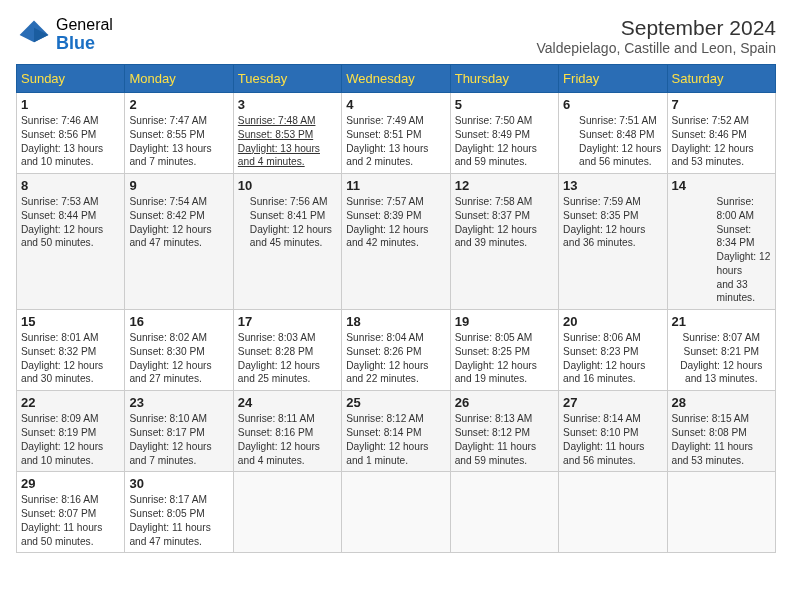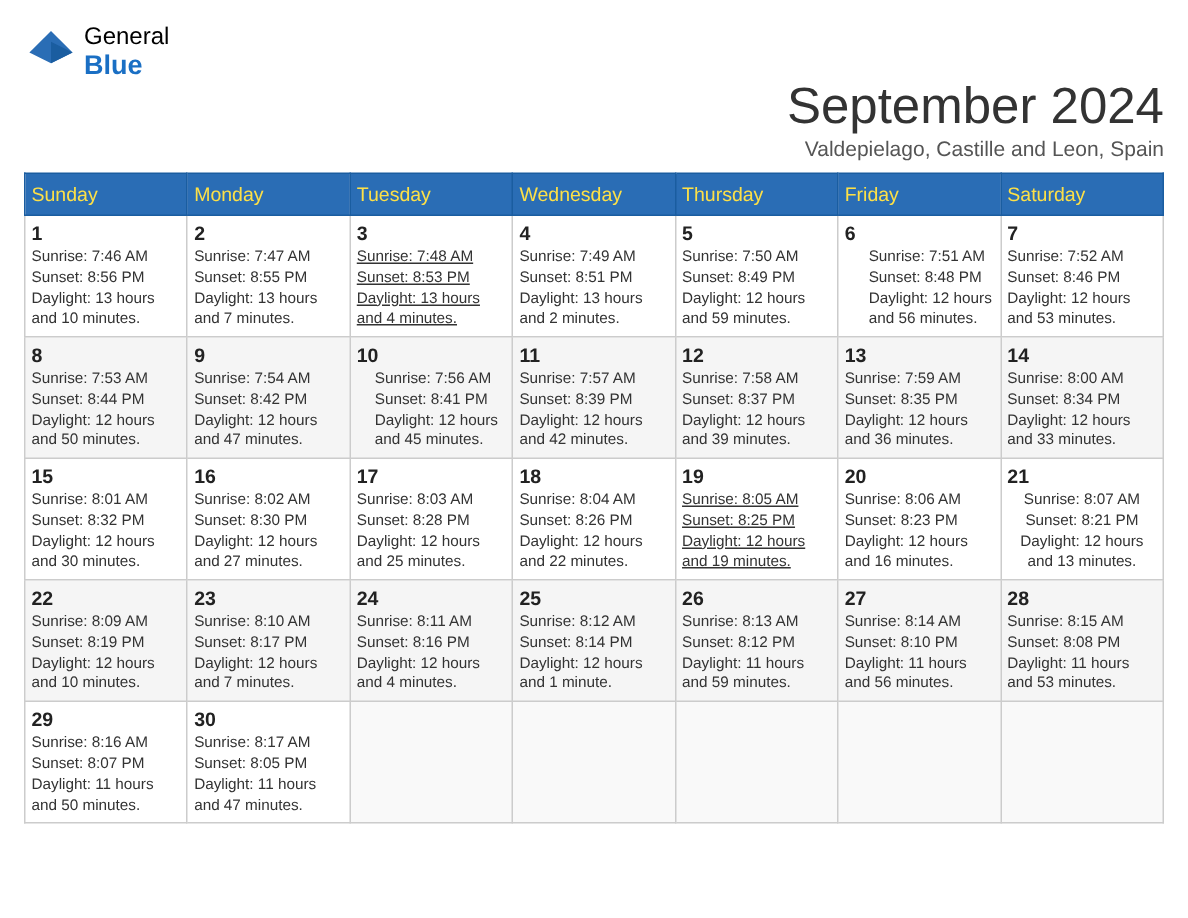--- a/index.html
+++ b/index.html
@@ -32,24 +32,23 @@
       color: #1a6fc4;
     }
     .logo-icon {
       width: 36px;
       height: 36px;
     }
     .title-block {
       text-align: right;
     }
     .month-title {
-      font-size: 34px;
+      font-size: 21px;
       color: #333;
       font-weight: normal;
-      margin-top: 36px;
     }
     .location {
       font-size: 14px;
       color: #555;
     }
     .calendar {
       width: 100%;
       border-collapse: collapse;
       font-size: 10.5px;
     }
@@ -211,21 +210,21 @@
         </td>
         <td>
           <span class="day-number">13</span>
           <div class="day-info" style="white-space: pre-line;">Sunrise: 7:59 AM
 Sunset: 8:35 PM
 Daylight: 12 hours
 and 36 minutes.</div>
         </td>
         <td>
           <span class="day-number">14</span>
-          <div class="day-info" style="white-space: pre-line;">Sunrise: 8:00 AM
+          <div class="day-info" style="white-space: pre-line; margin-left: 45px;">Sunrise: 8:00 AM
 Sunset: 8:34 PM
 Daylight: 12 hours
 and 33 minutes.</div>
         </td>
       </tr>
       <tr>
         <td>
           <span class="day-number">15</span>
           <div class="day-info" style="white-space: pre-line;">Sunrise: 8:01 AM
 Sunset: 8:32 PM
@@ -248,21 +247,21 @@
         </td>
         <td>
           <span class="day-number">18</span>
           <div class="day-info" style="white-space: pre-line;">Sunrise: 8:04 AM
 Sunset: 8:26 PM
 Daylight: 12 hours
 and 22 minutes.</div>
         </td>
         <td>
           <span class="day-number">19</span>
-          <div class="day-info" style="white-space: pre-line; text-decoration: underline;">Sunrise: 8:05 AM
+          <div class="day-info" style="white-space: pre-line;">Sunrise: 8:05 AM
 Sunset: 8:25 PM
 Daylight: 12 hours
 and 19 minutes.</div>
         </td>
         <td>
           <span class="day-number">20</span>
           <div class="day-info" style="white-space: pre-line;">Sunrise: 8:06 AM
 Sunset: 8:23 PM
 Daylight: 12 hours
 and 16 minutes.</div>

